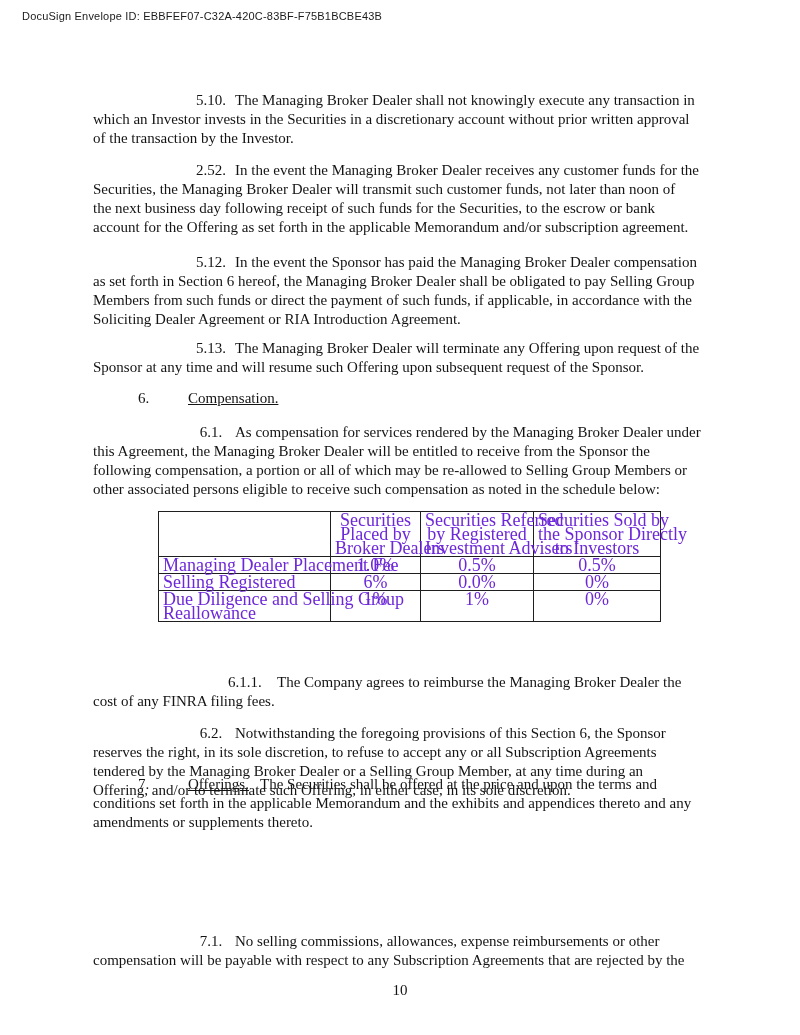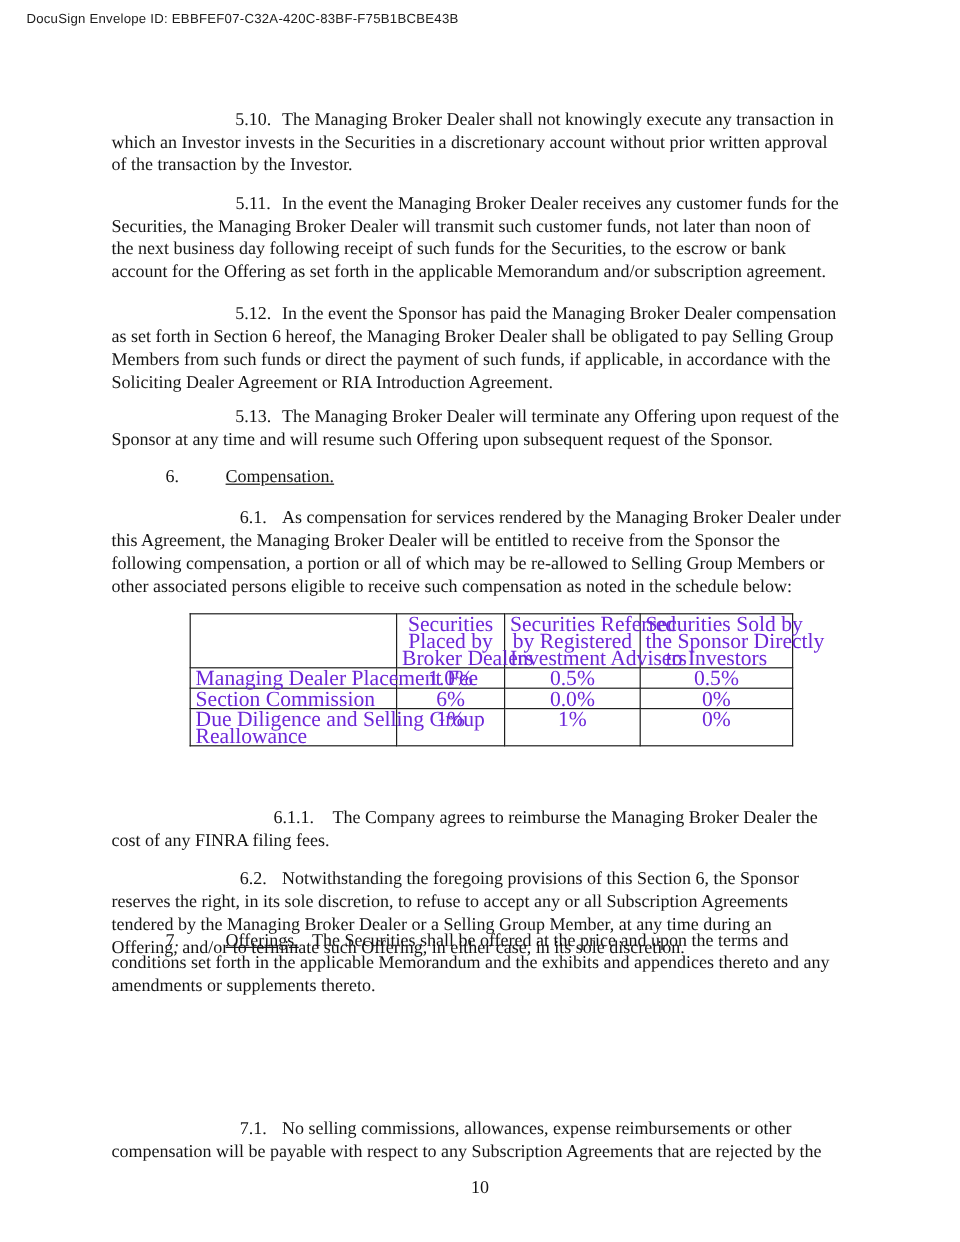--- a/index.html
+++ b/index.html
@@ -87,21 +87,21 @@
 <div class="page">
 
   <div class="docusign-line">DocuSign Envelope ID: EBBFEF07-C32A-420C-83BF-F75B1BCBE43B</div>
 
   <div class="content">
 
     <p class="block para" style="top:91px"><span class="num">5.10.</span><span>The Managing Broker Dealer shall not knowingly execute any transaction in
 which an Investor invests in the Securities in a discretionary account without prior written approval
 of the transaction by the Investor.</span></p>
 
-    <p class="block para" style="top:161px"><span class="num">5.11.</span><span>In the event the Managing Broker Dealer receives any customer funds for the
+    <p class="block para" style="top:161px"><span class="num">2.52.</span><span>In the event the Managing Broker Dealer receives any customer funds for the
 Securities, the Managing Broker Dealer will transmit such customer funds, not later than noon of
 the next business day following receipt of such funds for the Securities, to the escrow or bank
 account for the Offering as set forth in the applicable Memorandum and/or subscription agreement.</span></p>
 
     <p class="block para" style="top:253px"><span class="num">5.12.</span><span>In the event the Sponsor has paid the Managing Broker Dealer compensation
 as set forth in Section 6 hereof, the Managing Broker Dealer shall be obligated to pay Selling Group
 Members from such funds or direct the payment of such funds, if applicable, in accordance with the
 Soliciting Dealer Agreement or RIA Introduction Agreement.</span></p>
 
     <p class="block para" style="top:339px"><span class="num">5.13.</span><span>The Managing Broker Dealer will terminate any Offering upon request of the
@@ -136,21 +136,21 @@
         </tr>
       </thead>
       <tbody>
         <tr>
           <td class="label">Managing Dealer Placement Fee</td>
           <td class="val">1.0%</td>
           <td class="val">0.5%</td>
           <td class="val">0.5%</td>
         </tr>
         <tr>
-          <td class="label">Section Commission</td>
+          <td class="label">Selling Registered</td>
           <td class="val">6%</td>
           <td class="val">0.0%</td>
           <td class="val">0%</td>
         </tr>
         <tr>
           <td class="label">Due Diligence and Selling Group
 Reallowance</td>
           <td class="val">1%</td>
           <td class="val">1%</td>
           <td class="val">0%</td>

